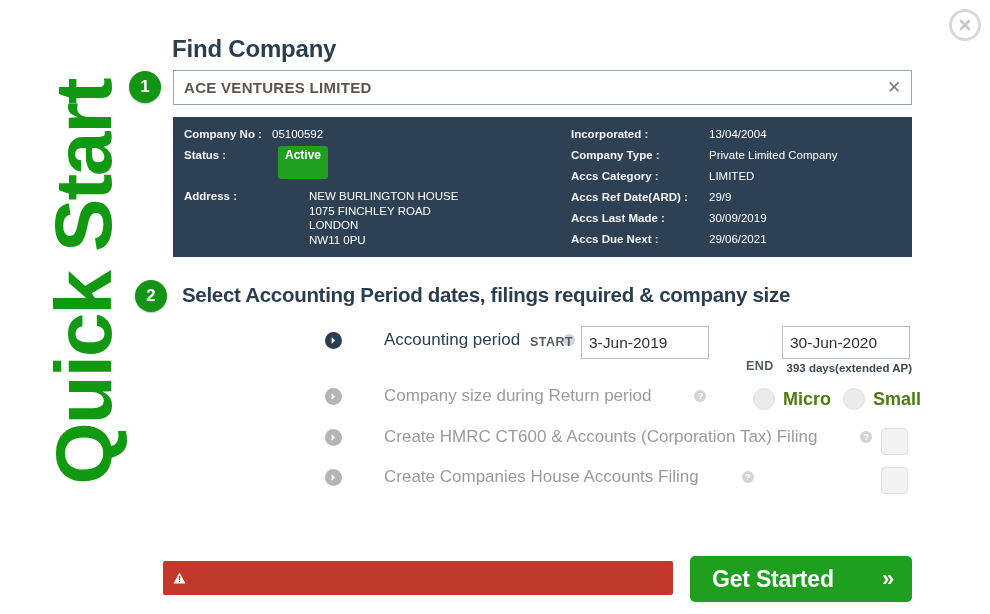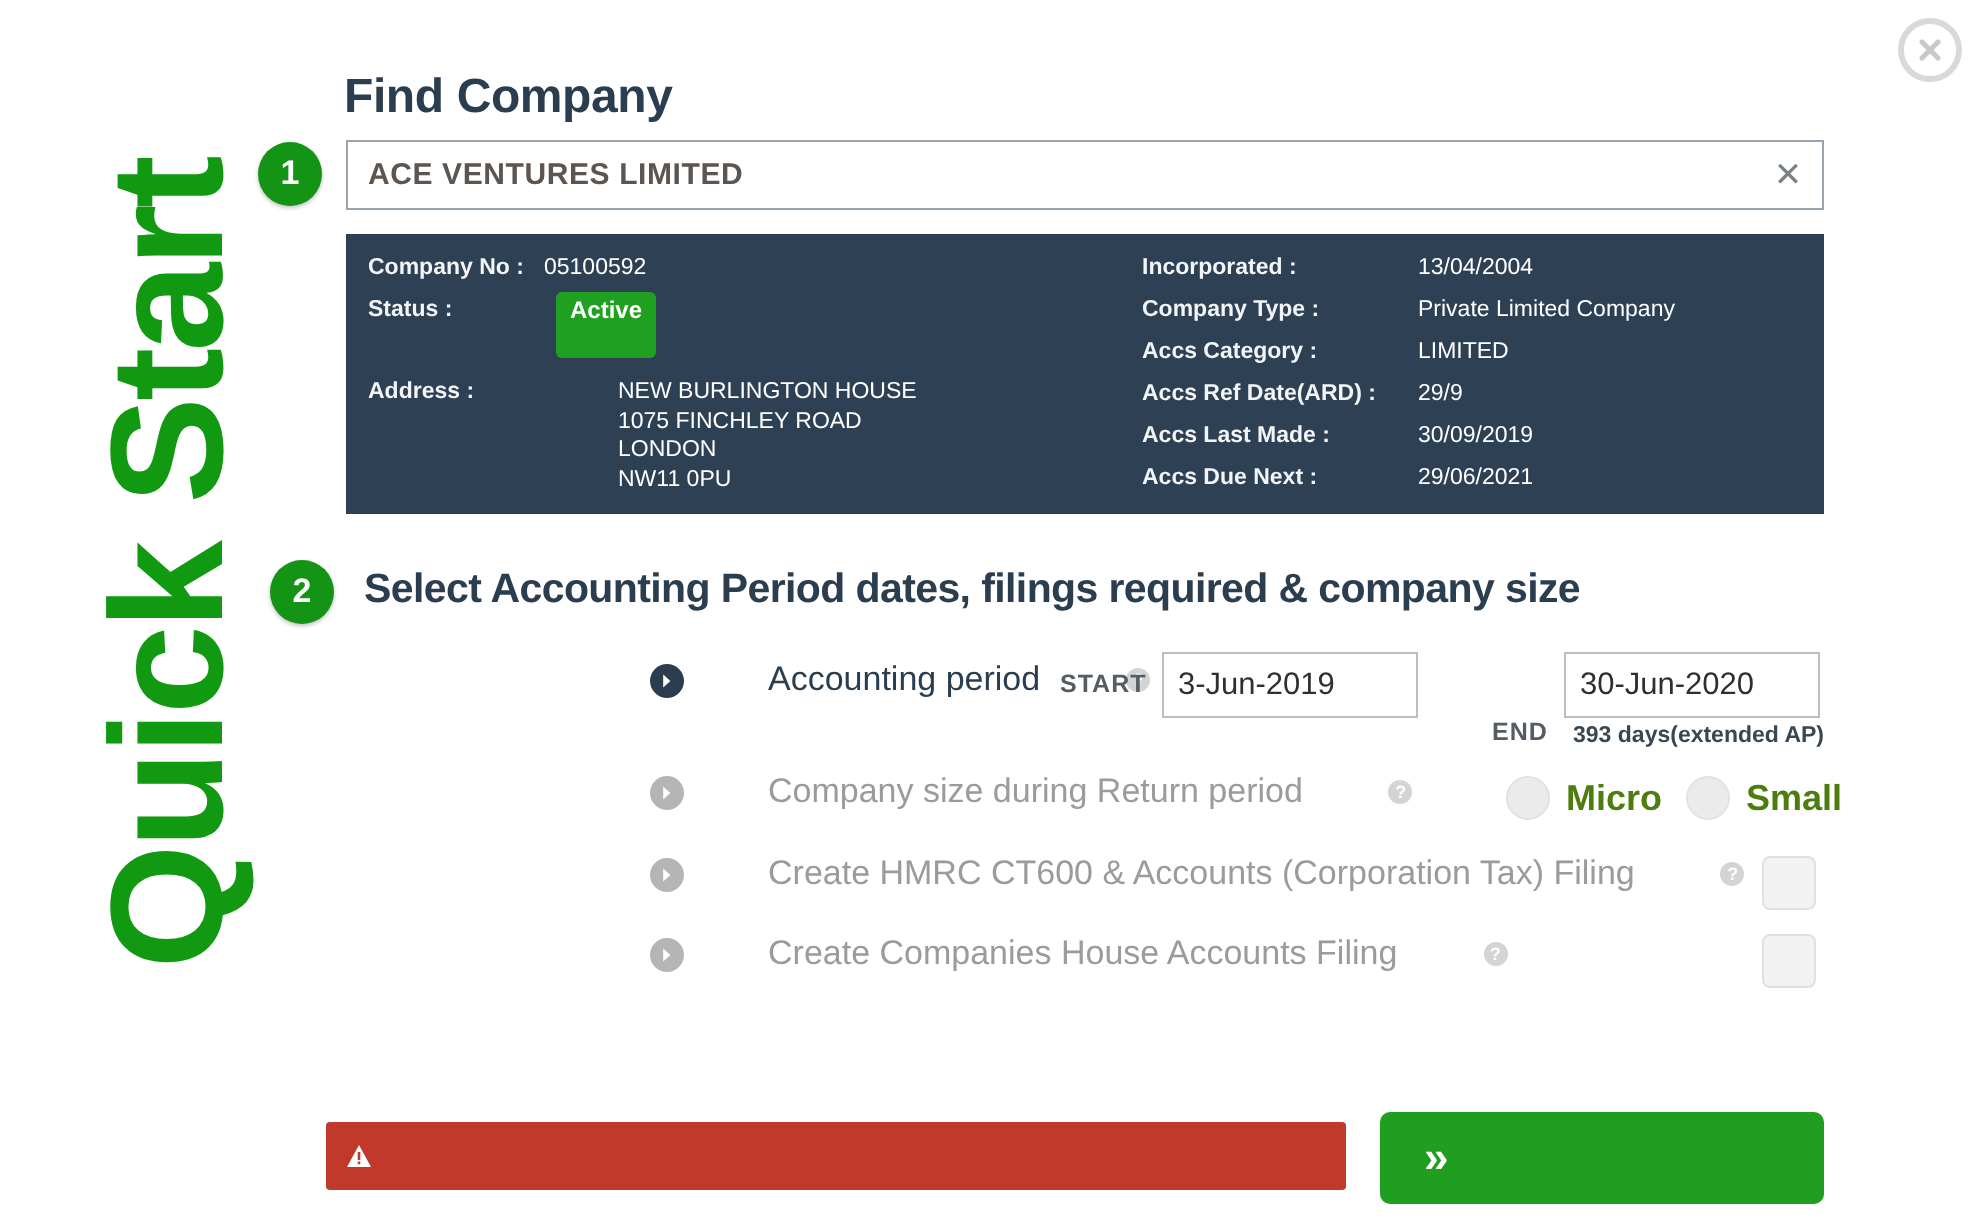--- a/index.html
+++ b/index.html
@@ -395,16 +395,17 @@
     <span class="warn-icon">
       <svg width="13" height="12" viewBox="0 0 13 12">
         <path d="M6.5 0.5 L12.5 11.5 L0.5 11.5 Z" fill="#ffffff"></path>
         <rect x="5.85" y="4" width="1.3" height="4" fill="#c0392b"></rect>
         <rect x="5.85" y="8.8" width="1.3" height="1.3" fill="#c0392b"></rect>
       </svg>
     </span>
   </div>
 
   <button class="get-started">
+    <span>Get Started</span>
     <span class="gs-chevrons">»</span>
   </button>
 
 </div>
 
 </body></html>

